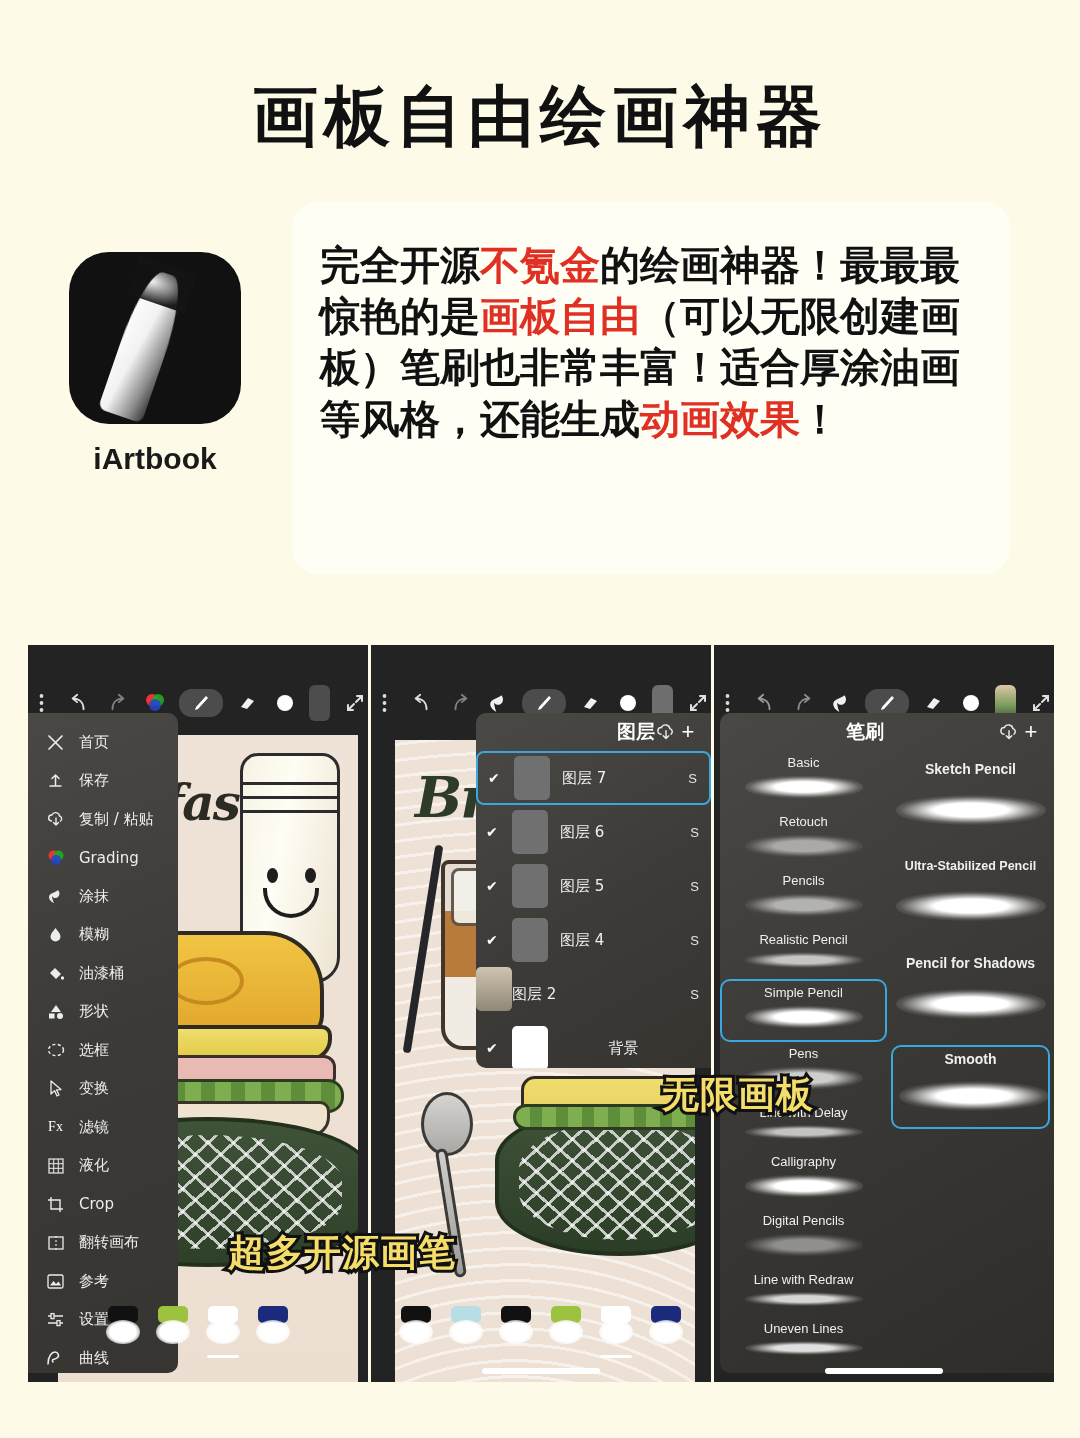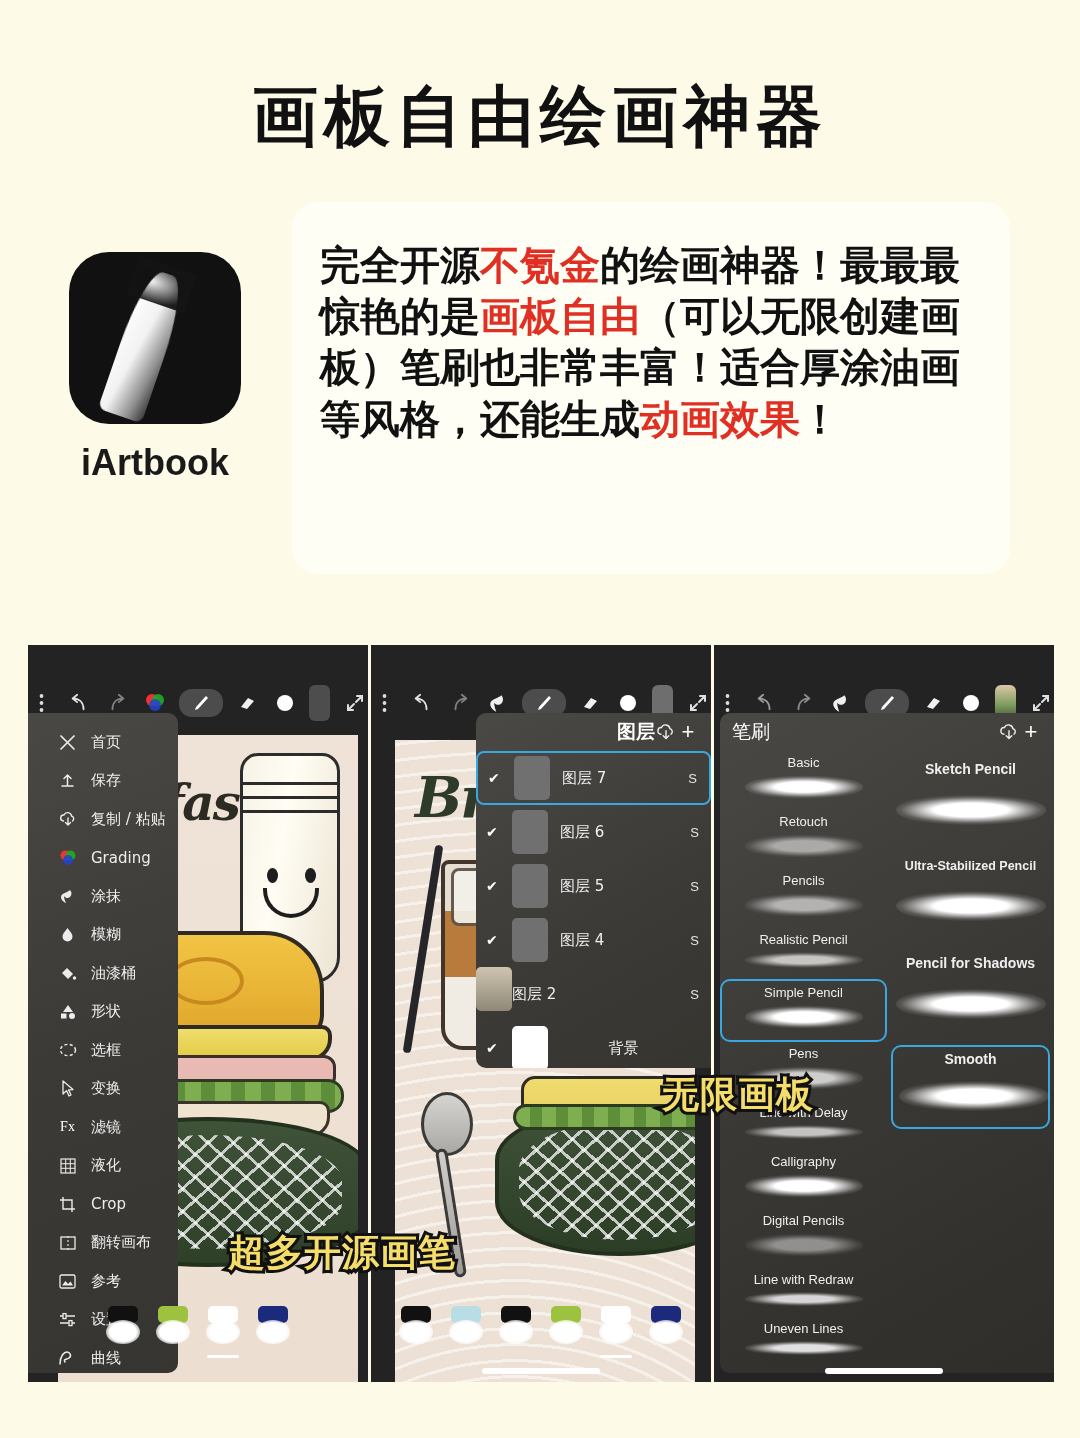--- a/index.html
+++ b/index.html
@@ -33,21 +33,21 @@
     background: linear-gradient(100deg, #ffffff 0%, #f2f2f2 45%, #8f8f8f 78%, #3a3a3a 100%);
     transform: rotate(19deg);
     border-radius: 40% 40% 8px 8px / 55% 55% 8px 8px;
     filter: blur(0.4px);
   }
   .app-icon .stroke::after {
     content:""; position:absolute; left:-10px; top:-8px; width:60px; height:40px;
     background: radial-gradient(ellipse at 30% 50%, rgba(255,255,255,.0), rgba(20,20,20,.95) 75%);
   }
   .app-name {
-    margin-top: 18px; font-size: 36px; font-weight: bold; color: #1a1a1a;
+    margin-top: 18px; font-size: 30px; font-weight: bold; color: #1a1a1a;
     font-family: "Liberation Sans", sans-serif;
   }
 
   
   .desc-card {
     position: absolute; left: 292px; top: 202px;
     width: 718px; height: 372px;
     background: #fffef5; border-radius: 26px;
   }
   .desc-text {
@@ -140,21 +140,21 @@
   .art2 .sandw { position:absolute; left: 126px; top: 336px; width: 200px; height: 50px;
      background: linear-gradient(#efdd6e,#e8cd62); border: 3px solid #2f2a22; border-radius: 14px; }
   .art2 .lettuce2 { position:absolute; left: 118px; top: 364px; width: 212px; height: 26px;
      background: repeating-linear-gradient(90deg,#7fae51 0 14px,#5f8e3b 14px 26px); border: 3px solid #2c3a21; border-radius: 14px; }
 
   
   .sidemenu {
     position: absolute; left: 0; top: 68px; width: 150px; height: 660px;
     background: linear-gradient(160deg,#4a4845,#3b3a37 50%, #363531);
     border-radius: 0 10px 10px 0;
-    padding: 10px 0 0 16px;
+    padding: 10px 0 0 4px;
   }
   .mi { display: flex; align-items: center; height: 38.5px; padding-left: 14px; gap: 14px; }
   .mi .lbl { font-size: 15px; color: #ededed; font-family:"DejaVu Sans","Liberation Sans",sans-serif; }
   .mi .ic { width: 19px; height: 19px; display:flex; align-items:center; justify-content:center; color:#e9e9e9; flex: 0 0 19px;}
   .mi .ic svg { display:block; }
 
   
   .layers {
     position: absolute; left: 105px; top: 68px; width: 235px; height: 355px;
     background: linear-gradient(150deg,#4b4946,#3c3b38 55%,#35342f);
@@ -172,21 +172,21 @@
   .lay-row .nm { flex:1; font-size: 15px; color:#f0f0f0; font-family:"DejaVu Sans",sans-serif; }
   .lay-row .s { font-size: 13px; color:#e4e4e4; padding-right: 4px; }
 
   
   .brushes {
     position: absolute; left: 6px; top: 68px; width: 334px; height: 660px;
     background: linear-gradient(150deg,#4a4845,#3a3936 48%,#2e2d2a);
     border-radius: 10px 0 0 10px; overflow: hidden;
   }
   .br-hd { display:flex; align-items:center; height: 38px; padding: 0 12px; }
-  .br-hd .t { font-size: 19px; color:#fff; font-weight: normal; font-family:"DejaVu Sans",sans-serif; flex:1; }
+  .br-hd .t { font-size: 19px; color:#fff; font-weight: bold; font-family:"DejaVu Sans",sans-serif; flex:1;text-align:center; }
   .br-hd .a { color:#e6e6e6; width:22px; height:22px; display:flex; align-items:center; justify-content:center; }
   .br-cols { display:flex; }
   .br-col { width: 167px; }
   .br-col.right { padding-top: 6px; }
   .br-item { text-align:center; padding: 4px 6px 2px; position: relative; }
   .br-item .nm { font-size: 13px; color:#efefef; font-family:"Liberation Sans",sans-serif; white-space:nowrap; }
   .br-item .st {
     height: 26px; margin: 4px auto 8px; width: 118px;
     background: radial-gradient(ellipse 55% 45% at 50% 50%, #ffffff 0%, #ffffff 45%, rgba(255,255,255,.15) 85%, transparent 100%);
     border-radius: 50%;

